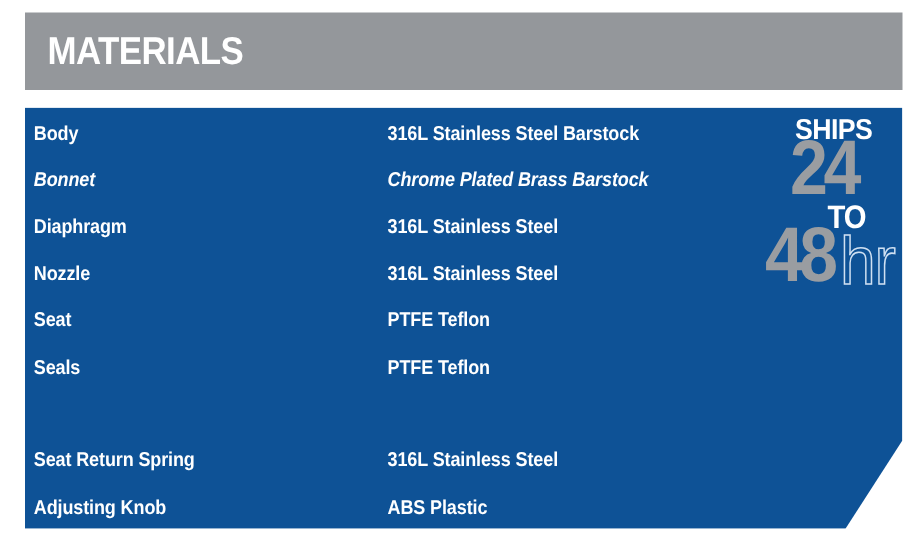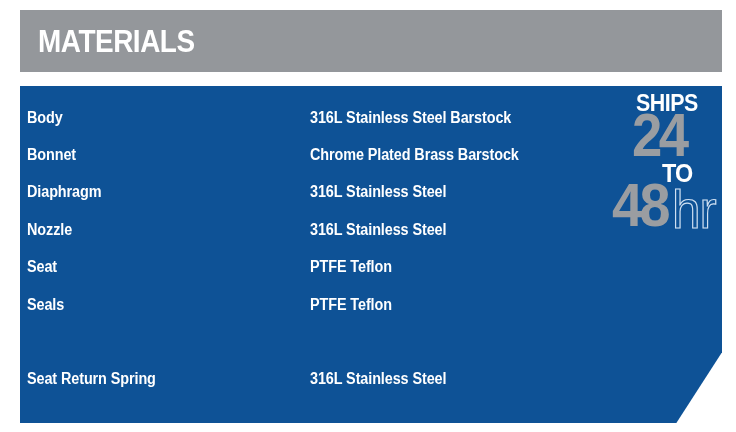--- a/index.html
+++ b/index.html
@@ -54,21 +54,21 @@
     height: 337px;
     background: #0e5296;
     -webkit-clip-path: polygon(0 0, 100% 0, 100% 79%, 93.5% 100%, 0 100%);
     clip-path: polygon(0 0, 100% 0, 100% 79%, 93.5% 100%, 0 100%);
     overflow: hidden;
   }
 
   .rows {
     position: absolute;
     left: 0;
-    top: 10px;
+    top: 0;
     width: 100%;
     height: 100%;
     text-align: center;
   }
   .row {
     position: absolute;
     left: 0;
     width: 100%;
     height: 37.4px;
     display: flex;
@@ -183,21 +183,21 @@
     <div class="header-title">MATERIALS</div>
   </div>
 
   <div class="table-panel">
 
     <div class="rows" id="rows-container">
         <div class="row" style="top: 3px;">
           <div class="cell cell-label">Body</div>
           <div class="cell cell-value">316L Stainless Steel Barstock</div>
         </div>
-        <div class="row" style="top: 40.4px;">
+        <div class="row" style="top: 40.4px; font-style: italic;">
           <div class="cell cell-label">Bonnet</div>
           <div class="cell cell-value">Chrome Plated Brass Barstock</div>
         </div>
         <div class="row" style="top: 77.8px; padding-left: 42px;">
           <div class="cell cell-label">Diaphragm</div>
           <div class="cell cell-value">316L Stainless Steel</div>
         </div>
         <div class="row" style="top: 115.2px;">
           <div class="cell cell-label">Nozzle</div>
           <div class="cell cell-value">316L Stainless Steel</div>
@@ -206,20 +206,24 @@
           <div class="cell cell-label">Seat</div>
           <div class="cell cell-value">PTFE Teflon</div>
         </div>
         <div class="row" style="top: 190px;">
           <div class="cell cell-label">Seals</div>
           <div class="cell cell-value">PTFE Teflon</div>
         </div>
         <div class="row" style="top: 264.8px; padding-left: 36px;">
           <div class="cell cell-label">Seat Return Spring</div>
           <div class="cell cell-value">316L Stainless Steel</div>
+        </div>
+        <div class="row" style="top: 302.2px;">
+          <div class="cell cell-label">Adjusting Knob</div>
+          <div class="cell cell-value">ABS Plastic</div>
         </div>
       </div>
 
     <div class="ships-badge">
       <div class="badge-ships">SHIPS</div>
       <div class="badge-24">24</div>
       <div class="badge-to">TO</div>
       <div class="badge-48">48</div>
       <div class="badge-hr">hr</div>
     </div>

